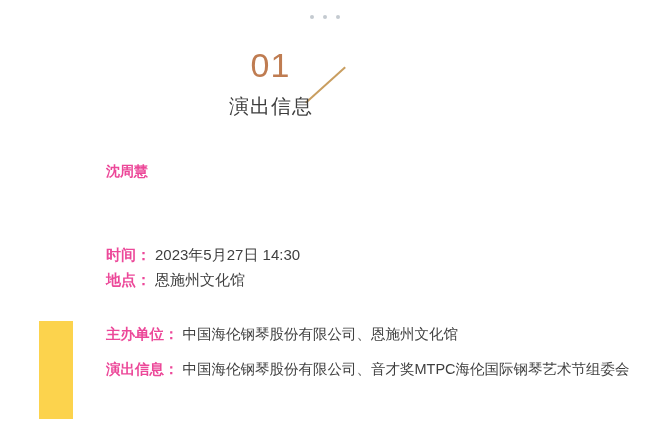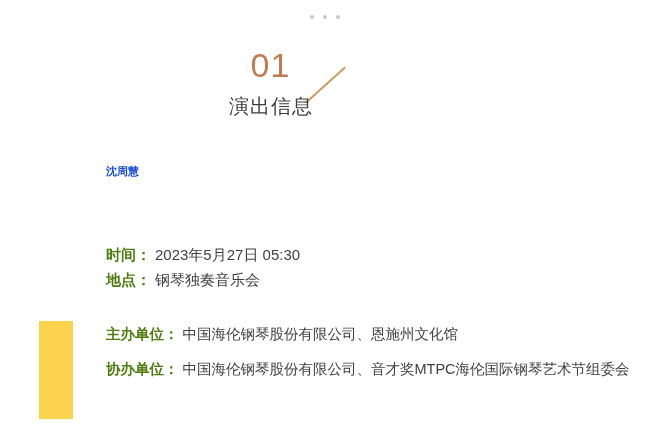--- a/index.html
+++ b/index.html
@@ -59,35 +59,35 @@
     text-align: center;
     font-size: 20px;
     color: #3d3d3d;
     letter-spacing: 1px;
   }
 
   
   .performer { position: absolute; left: 106px; top: 163px; }
   .performer p {
     margin: 0 0 12px 0;
-    font-size: 11px;
+    font-size: 14px;
     font-weight: bold;
-    color: #1d4ed8;
+    color: #ec4899;
     line-height: 16px;
   }
 
   
   .details { position: absolute; left: 106px; top: 247px; }
   .details p {
     margin: 0 0 10px 0;
     font-size: 15px;
     color: #3f3f3f;
     line-height: 15px;
   }
-  .lbl { font-weight: bold; color: #4d7c0f; margin-right: 4px; }
+  .lbl { font-weight: bold; color: #ec4899; margin-right: 4px; }
 
   
   .yellow-bar {
     position: absolute;
     left: 39px; top: 321px;
     width: 34px; height: 98px;
     background: #fcd34d;
   }
   .org-lines { position: absolute; left: 106px; top: 327px; }
   .org-lines p {
@@ -115,31 +115,31 @@
   <div class="slash"></div>
 
   <div class="section-title">演出信息</div>
 
   <div class="performer">
     <p>沈周慧</p>
   </div>
 
   <div class="details">
     <p>
-      <span class="lbl">时间：</span><span class="val">2023年5月27日 05:30</span>
+      <span class="lbl">时间：</span><span class="val">2023年5月27日 14:30</span>
     </p>
     <p>
-      <span class="lbl">地点：</span><span class="val">钢琴独奏音乐会</span>
+      <span class="lbl">地点：</span><span class="val">恩施州文化馆</span>
     </p>
   </div>
 
   <div class="yellow-bar"></div>
 
   <div class="org-lines">
     <p>
       <span class="lbl">主办单位：</span><span class="val">中国海伦钢琴股份有限公司、恩施州文化馆</span>
     </p>
     <p>
-      <span class="lbl">协办单位：</span><span class="val">中国海伦钢琴股份有限公司、音才奖MTPC海伦国际钢琴艺术节组委会</span>
+      <span class="lbl">演出信息：</span><span class="val">中国海伦钢琴股份有限公司、音才奖MTPC海伦国际钢琴艺术节组委会</span>
     </p>
   </div>
 
 </div>
 
 </body></html>

